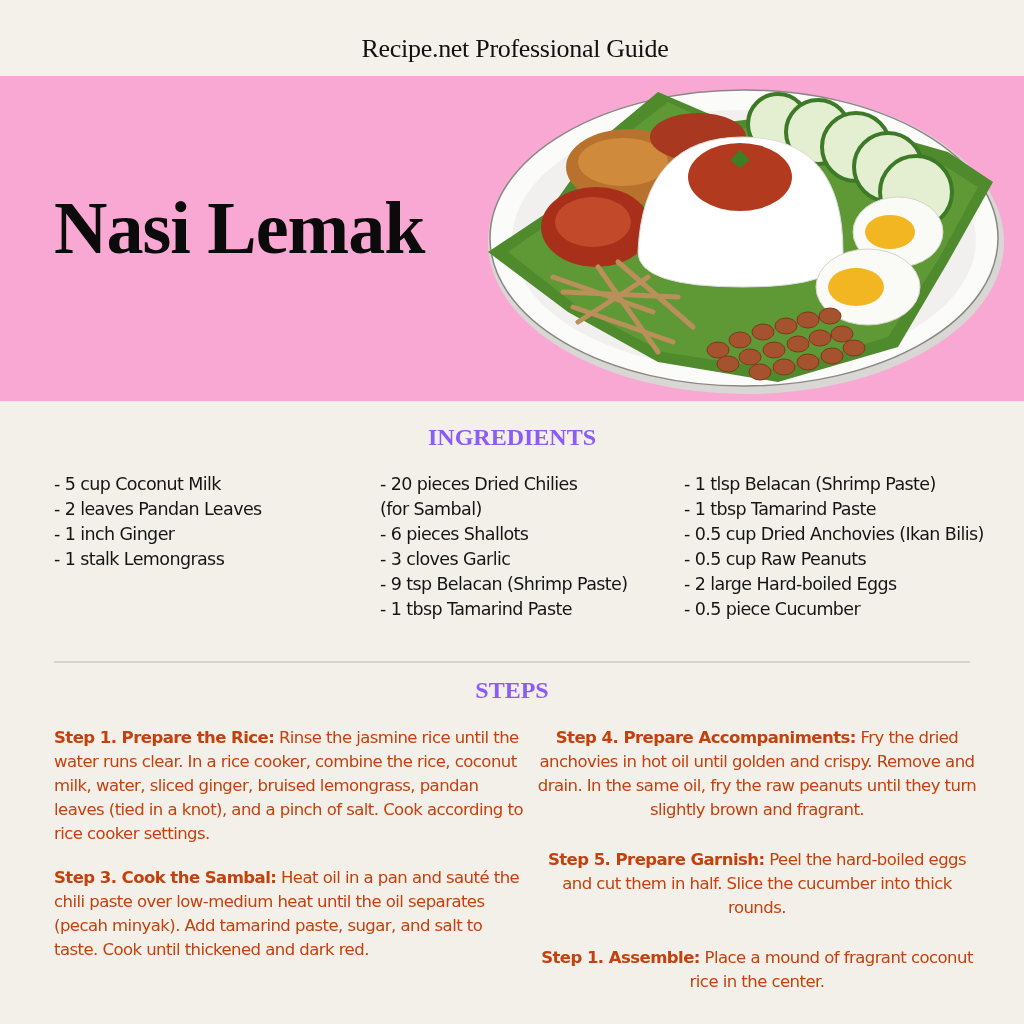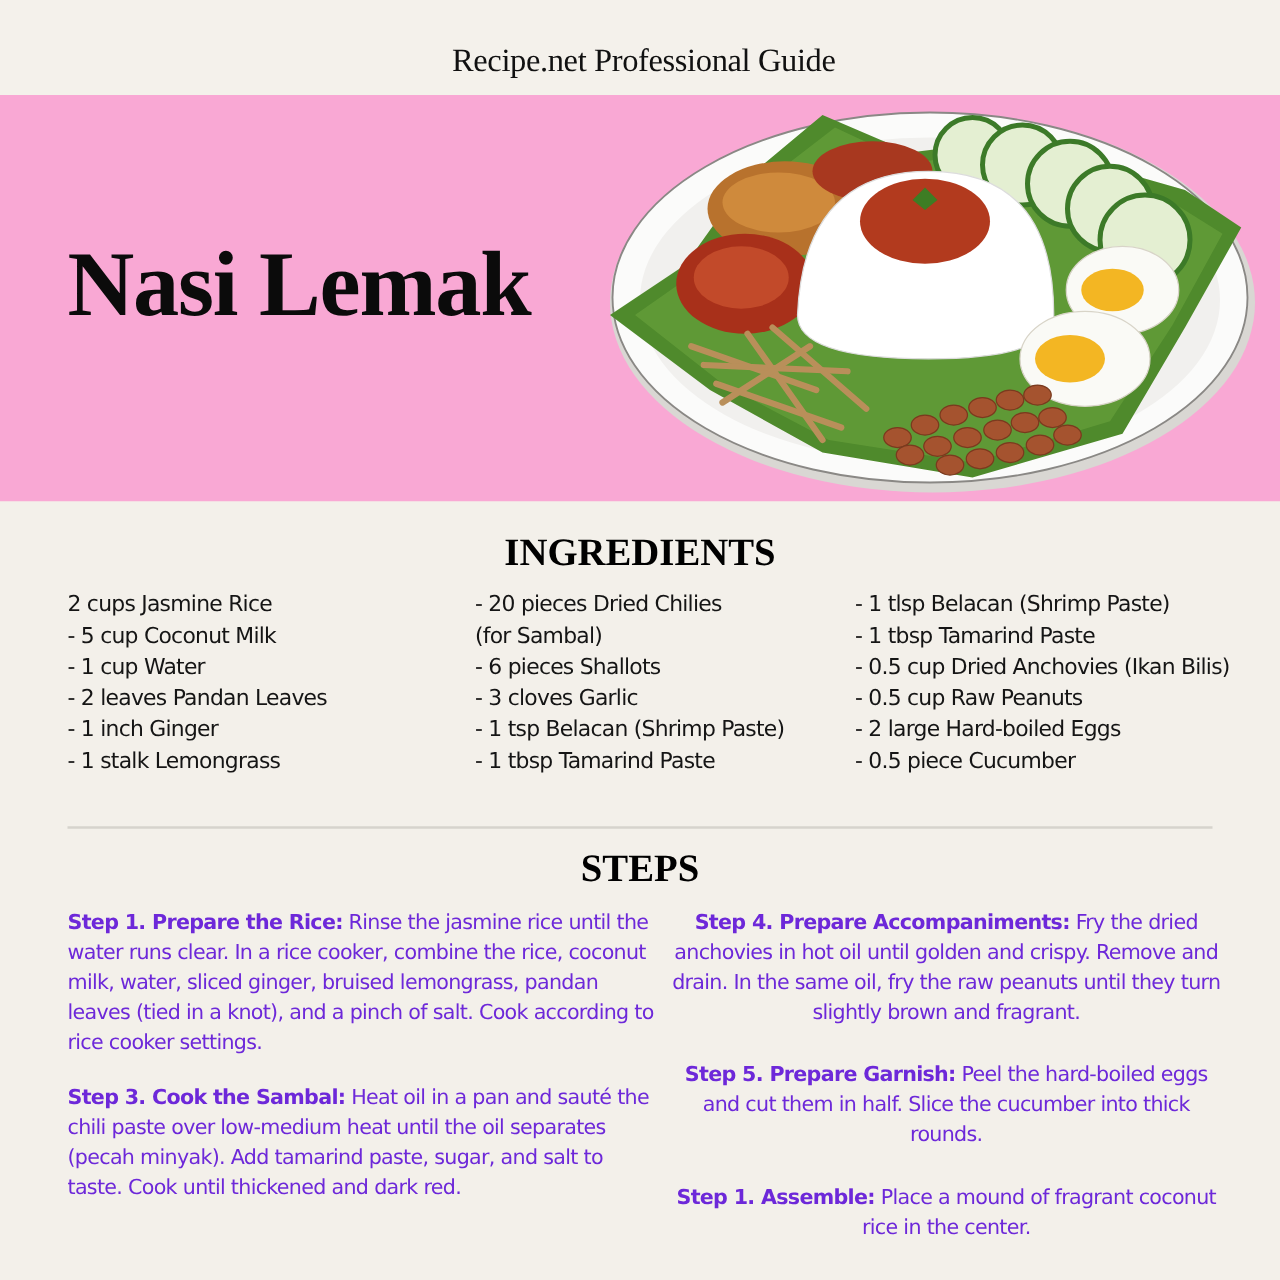--- a/index.html
+++ b/index.html
@@ -27,37 +27,37 @@
   .dish-title {
     position: absolute; left: 54px; top: 110px;
     font-family: "Liberation Serif", serif; font-weight: bold; font-size: 74px;
     color: #0b0b0b; letter-spacing: -1px; margin: 0;
   }
   .hero-image {
     position: absolute; left: 478px; top: 6px; width: 530px; height: 315px;
   }
   .section-heading {
     position: absolute; left: 0; right: 0; text-align: center;
-    font-family: "Liberation Serif", serif; font-weight: bold; font-size: 31px;
-    color: #000000; margin: 0;
+    font-family: "Liberation Serif", serif; font-weight: bold; font-size: 24px;
+    color: #8b5cf6; margin: 0;
   }
   .ing-col {
     position: absolute; top: 472px; margin: 0; padding: 0; list-style: none;
     font-family: "DejaVu Sans", sans-serif; font-size: 17.5px; line-height: 25px;
     color: #151515; letter-spacing: -0.6px;
   }
   .ing-col li { white-space: nowrap; }
   .divider {
     position: absolute; left: 54px; top: 661px; width: 916px; height: 2px;
     background: #d6d3cd;
   }
   .steps-col { position: absolute; top: 726px; width: 470px; }
   .step {
     font-family: "DejaVu Sans", sans-serif; font-size: 16.5px; line-height: 24px;
-    color: #6d28d9; letter-spacing: -0.55px; margin: 0 0 20px 0;
+    color: #c2410c; letter-spacing: -0.55px; margin: 0 0 20px 0;
   }
   .step-title { font-weight: bold; }
 </style>
 </head>
 <body>
 
 <header class="site-header">
   <div class="site-title">Recipe.net Professional Guide</div>
 </header>
 
@@ -124,33 +124,31 @@
       <ellipse cx="330" cy="280" rx="11" ry="8"></ellipse>
         <ellipse cx="354" cy="274" rx="11" ry="8"></ellipse>
       <ellipse cx="376" cy="266" rx="11" ry="8"></ellipse>
     </g>
   </svg>
 </section>
 
 <h2 class="section-heading" style="top:424px;">INGREDIENTS</h2>
 
 <ul class="ing-col" style="left:54px;">
-  <li>2 cups Jasmine Rice</li>
   <li>- 5 cup Coconut Milk</li>
-  <li>- 1 cup Water</li>
   <li> - 2 leaves Pandan Leaves</li>
   <li> - 1 inch Ginger</li>
   <li>- 1 stalk Lemongrass</li>
 </ul>
 <ul class="ing-col" style="left:380px;">
   <li>- 20 pieces Dried Chilies</li>
   <li>(for Sambal)</li>
   <li>- 6 pieces Shallots</li>
   <li>- 3 cloves Garlic</li>
-  <li>- 1 tsp Belacan (Shrimp Paste)</li>
+  <li>- 9 tsp Belacan (Shrimp Paste)</li>
   <li>- 1 tbsp Tamarind Paste</li>
 </ul>
 <ul class="ing-col" style="left:684px;">
   <li>- 1 tlsp Belacan (Shrimp Paste)</li>
   <li>- 1 tbsp Tamarind Paste</li>
   <li>- 0.5 cup Dried Anchovies (Ikan Bilis)</li>
   <li>- 0.5 cup Raw Peanuts</li>
   <li>- 2 large Hard-boiled Eggs</li>
   <li>- 0.5 piece Cucumber</li>
 </ul>

